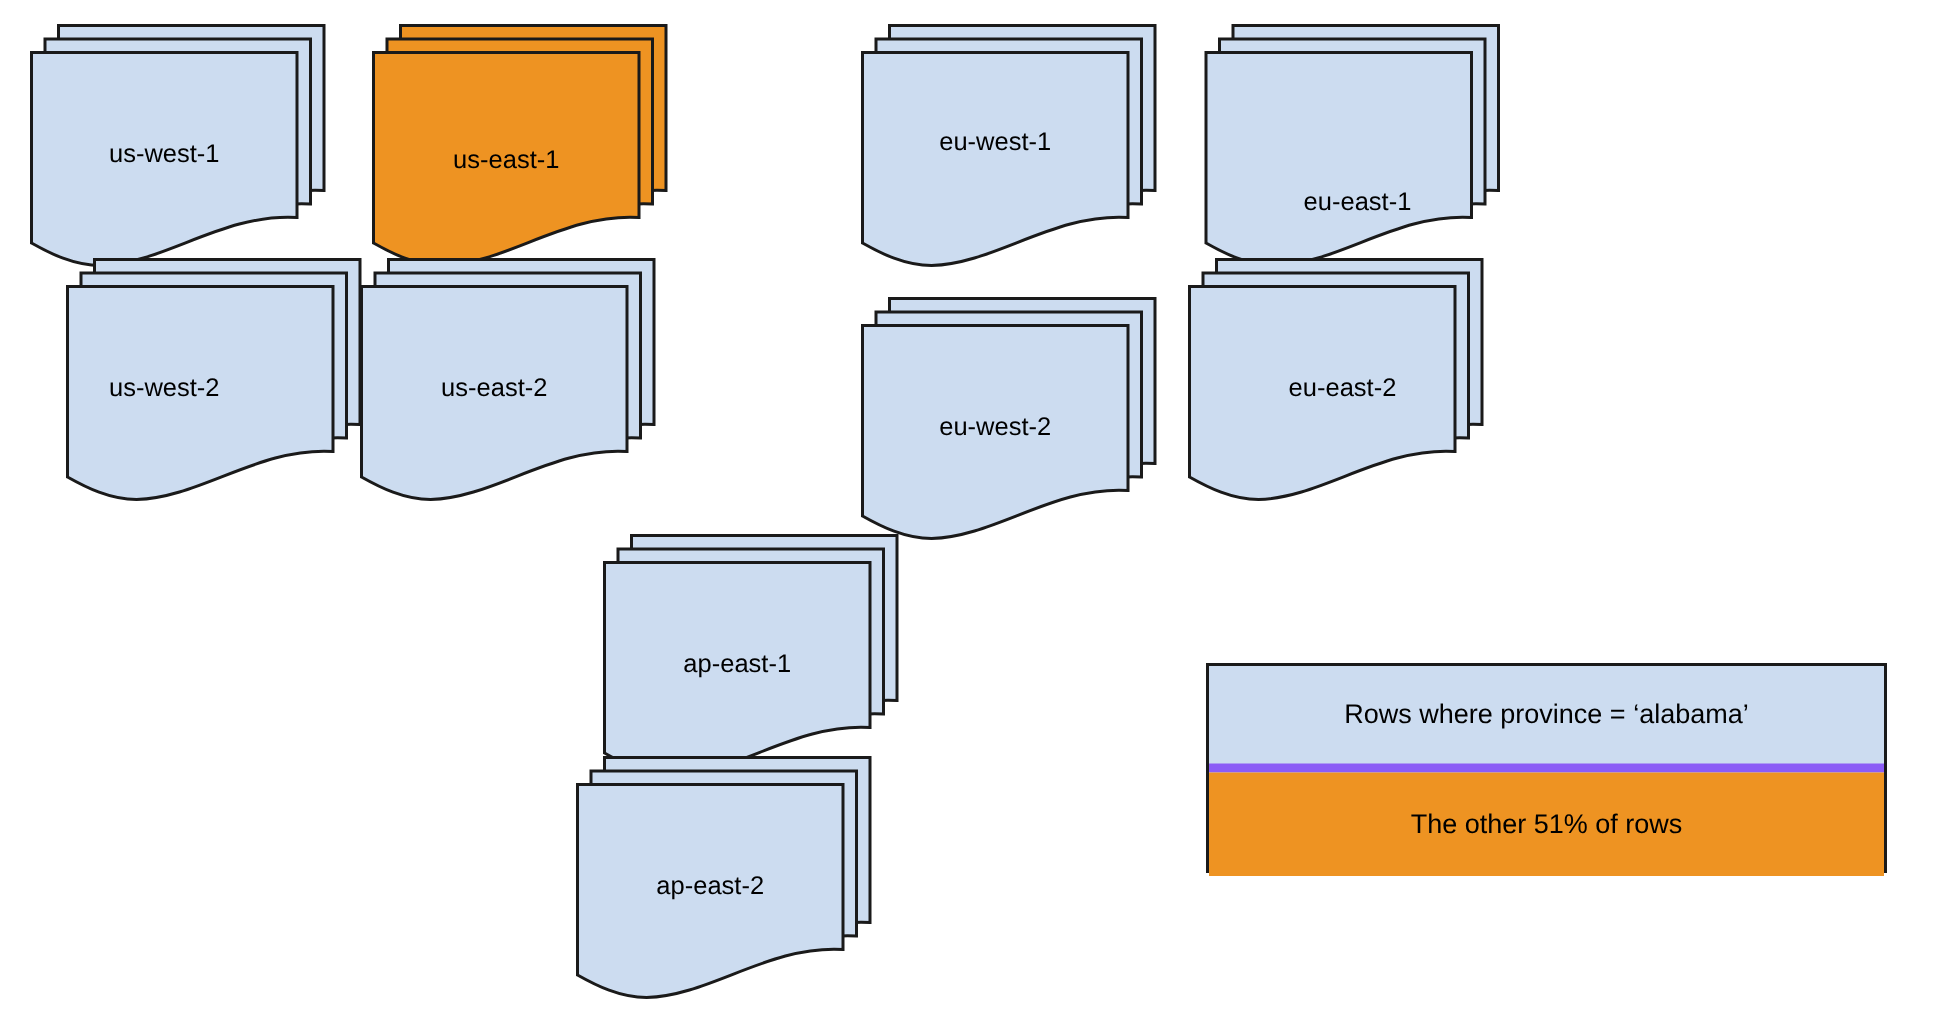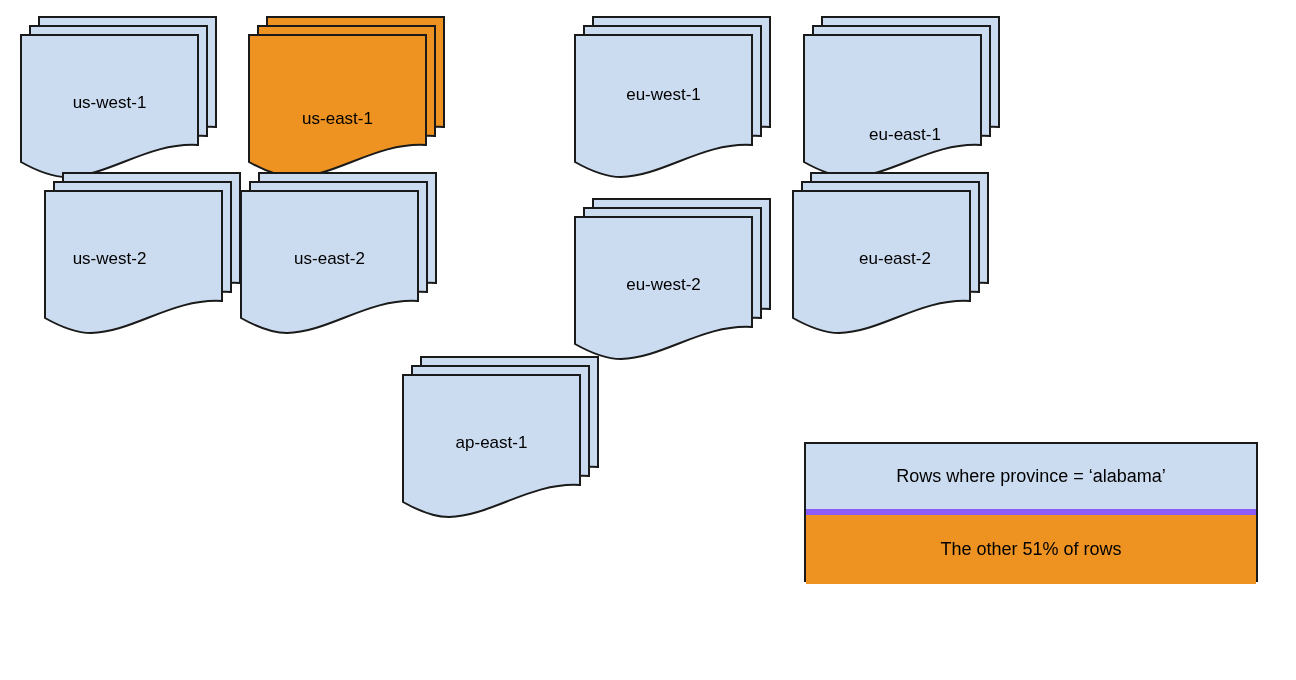--- a/index.html
+++ b/index.html
@@ -78,21 +78,21 @@
         <g transform="translate(19,1)">
           <path d="M 0 0 L 177 0 L 177 110 C 127.44 107, 88.5 141, 46.02 142 C 28.32 142, 12.39 134, 0 127 Z" fill="#ee9322" stroke="#1a1a1a" stroke-width="2" stroke-linejoin="miter"></path>
         </g>
         <g transform="translate(10,10)">
           <path d="M 0 0 L 177 0 L 177 110 C 127.44 107, 88.5 141, 46.02 142 C 28.32 142, 12.39 134, 0 127 Z" fill="#ee9322" stroke="#1a1a1a" stroke-width="2" stroke-linejoin="miter"></path>
         </g>
         <g transform="translate(1,19)">
           <path d="M 0 0 L 177 0 L 177 110 C 127.44 107, 88.5 141, 46.02 142 C 28.32 142, 12.39 134, 0 127 Z" fill="#ee9322" stroke="#1a1a1a" stroke-width="2" stroke-linejoin="miter"></path>
         </g>
       </svg>
-      <div class="doc-label" style="left: 1px; top: 94px; width: 177px;">us-east-1</div>
+      <div class="doc-label" style="left: 1px; top: 82px; width: 177px;">us-east-1</div>
     </div>
     <div class="doc-stack" style="left: 574px; top: 16px;">
       <svg width="199" height="166" viewBox="0 0 199 166">
         <g transform="translate(19,1)">
           <path d="M 0 0 L 177 0 L 177 110 C 127.44 107, 88.5 141, 46.02 142 C 28.32 142, 12.39 134, 0 127 Z" fill="#ccdcf0" stroke="#1a1a1a" stroke-width="2" stroke-linejoin="miter"></path>
         </g>
         <g transform="translate(10,10)">
           <path d="M 0 0 L 177 0 L 177 110 C 127.44 107, 88.5 141, 46.02 142 C 28.32 142, 12.39 134, 0 127 Z" fill="#ccdcf0" stroke="#1a1a1a" stroke-width="2" stroke-linejoin="miter"></path>
         </g>
         <g transform="translate(1,19)">
@@ -177,20 +177,34 @@
           <path d="M 0 0 L 177 0 L 177 110 C 127.44 107, 88.5 141, 46.02 142 C 28.32 142, 12.39 134, 0 127 Z" fill="#ccdcf0" stroke="#1a1a1a" stroke-width="2" stroke-linejoin="miter"></path>
         </g>
         <g transform="translate(10,10)">
           <path d="M 0 0 L 177 0 L 177 110 C 127.44 107, 88.5 141, 46.02 142 C 28.32 142, 12.39 134, 0 127 Z" fill="#ccdcf0" stroke="#1a1a1a" stroke-width="2" stroke-linejoin="miter"></path>
         </g>
         <g transform="translate(1,19)">
           <path d="M 0 0 L 177 0 L 177 110 C 127.44 107, 88.5 141, 46.02 142 C 28.32 142, 12.39 134, 0 127 Z" fill="#ccdcf0" stroke="#1a1a1a" stroke-width="2" stroke-linejoin="miter"></path>
         </g>
       </svg>
       <div class="doc-label" style="left: 1px; top: 78px; width: 177px;">ap-east-1</div>
+    </div>
+    <div class="doc-stack" style="left: 384px; top: 504px;">
+      <svg width="199" height="166" viewBox="0 0 199 166">
+        <g transform="translate(19,1)">
+          <path d="M 0 0 L 177 0 L 177 110 C 127.44 107, 88.5 141, 46.02 142 C 28.32 142, 12.39 134, 0 127 Z" fill="#ccdcf0" stroke="#1a1a1a" stroke-width="2" stroke-linejoin="miter"></path>
+        </g>
+        <g transform="translate(10,10)">
+          <path d="M 0 0 L 177 0 L 177 110 C 127.44 107, 88.5 141, 46.02 142 C 28.32 142, 12.39 134, 0 127 Z" fill="#ccdcf0" stroke="#1a1a1a" stroke-width="2" stroke-linejoin="miter"></path>
+        </g>
+        <g transform="translate(1,19)">
+          <path d="M 0 0 L 177 0 L 177 110 C 127.44 107, 88.5 141, 46.02 142 C 28.32 142, 12.39 134, 0 127 Z" fill="#ccdcf0" stroke="#1a1a1a" stroke-width="2" stroke-linejoin="miter"></path>
+        </g>
+      </svg>
+      <div class="doc-label" style="left: 1px; top: 78px; width: 177px;">ap-east-2</div>
     </div>
     <div class="legend" style="left: 804px; top: 442px; width: 454px; height: 140px;">
       <div class="legend-row top" style="background: rgb(204, 220, 240); height: 71px;">
         <span>Rows where province = ‘alabama’</span>
       </div>
       <div class="legend-row" style="background: rgb(238, 147, 34); height: 69px;">
         <span>The other 51% of rows</span>
       </div>
     </div>
   </div>

